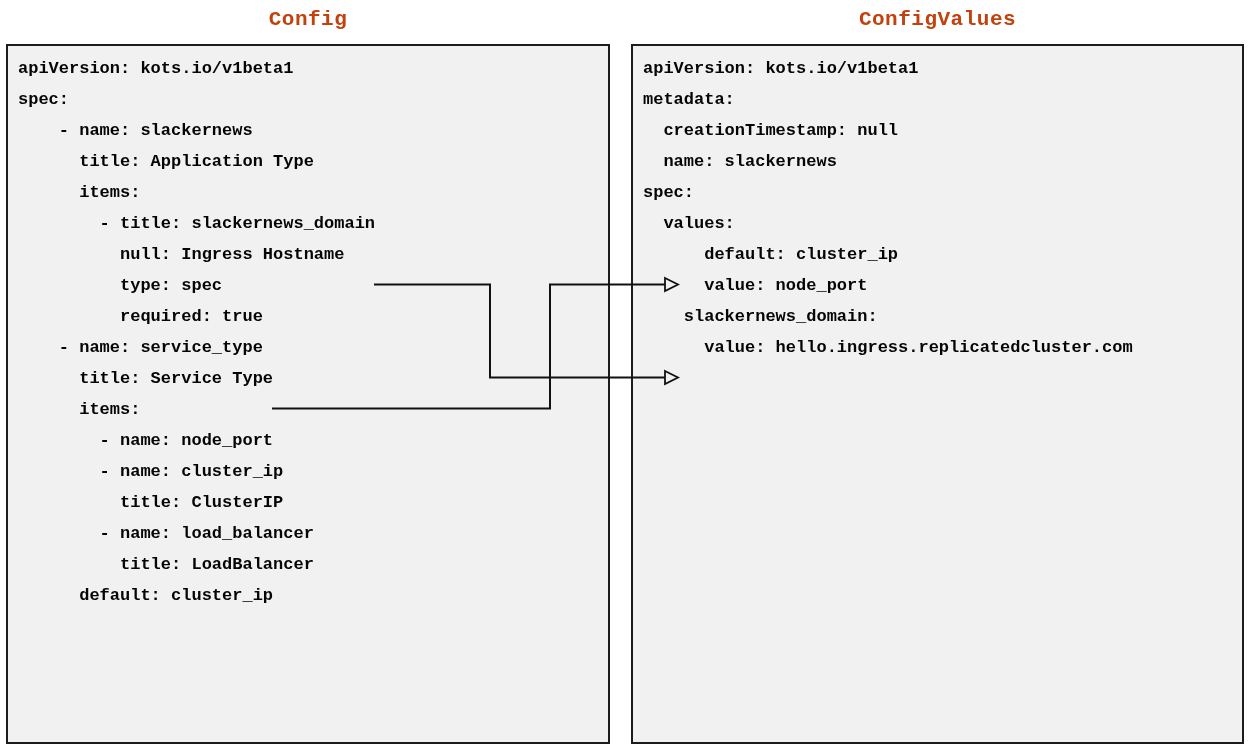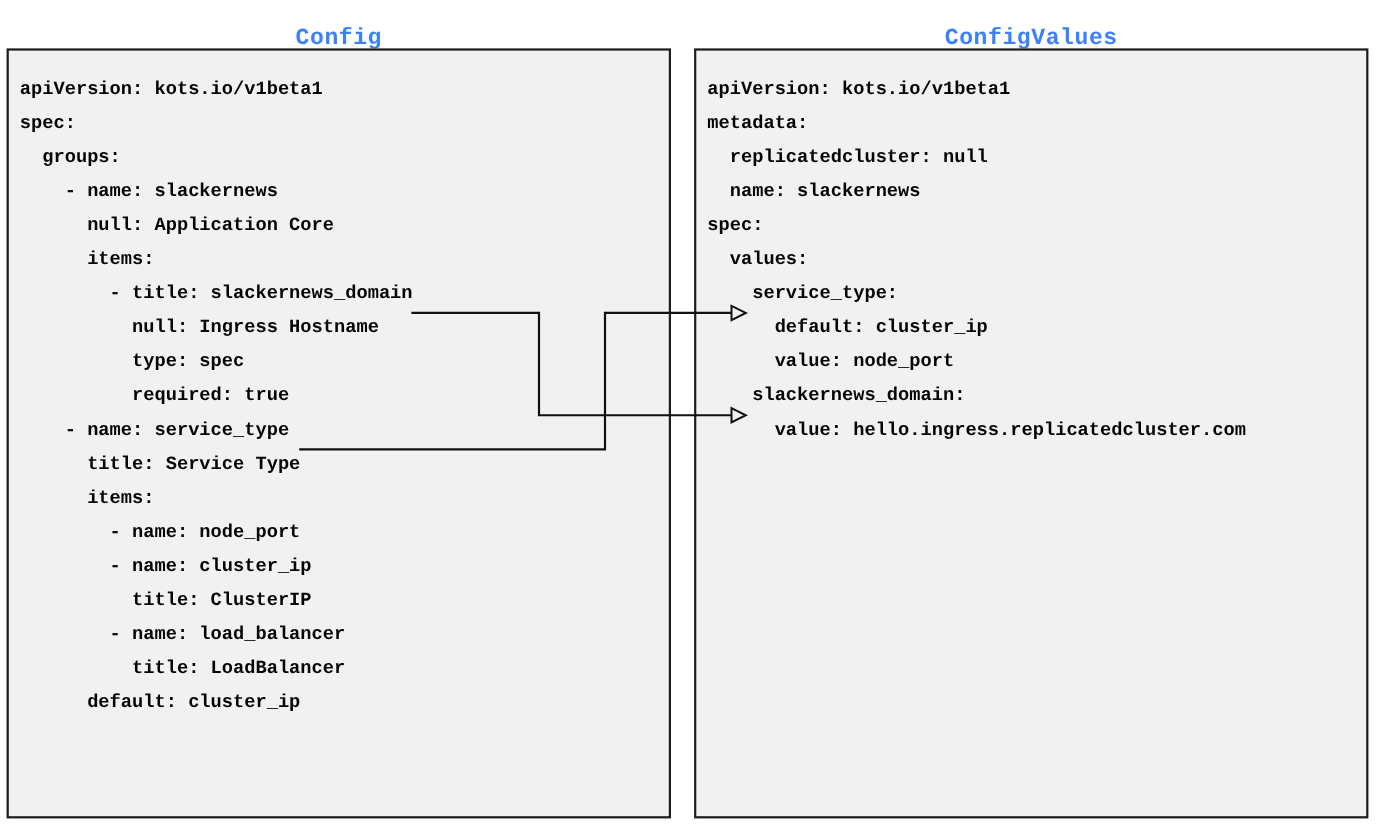--- a/index.html
+++ b/index.html
@@ -9,36 +9,36 @@
     overflow: hidden;
     font-family: "Liberation Mono", monospace;
   }
   .canvas {
     position: relative;
     width: 1258px; height: 756px;
     background: #ffffff;
   }
   .panel-title {
     position: absolute;
-    top: 24px;
+    top: 8px;
     text-align: center;
     font-weight: bold;
     font-size: 21px;
-    color: #3b82f6;
+    color: #c2410c;
     letter-spacing: 0.5px;
   }
   .panel-title.left  { left: 6px;   width: 604px; }
   .panel-title.right { left: 631px; width: 613px; }
   .code-panel {
     position: absolute;
     top: 44px;
     height: 700px;
     background: #f1f1f1;
     border: 2px solid #1c1c1c;
-    padding: 20px 10px;
+    padding: 7px 10px;
     overflow: hidden;
   }
   .code-panel.left  { left: 6px;   width: 604px; }
   .code-panel.right { left: 631px; width: 613px; }
   .code-line {
     white-space: pre;
     font-family: "Liberation Mono", monospace;
     font-weight: bold;
     font-size: 17px;
     line-height: 31px;
@@ -57,47 +57,45 @@
 
 <div class="canvas">
 
   <div class="panel-title left">Config</div>
 
   <div class="panel-title right">ConfigValues</div>
 
   <div class="code-panel left">
       <div class="code-line">apiVersion: kots.io/v1beta1</div>
       <div class="code-line">spec:</div>
-      <div class="code-line">  groups:</div>
       <div class="code-line">    - name: slackernews</div>
-      <div class="code-line">      null: Application Core</div>
+      <div class="code-line">      title: Application Type</div>
       <div class="code-line">      items:</div>
       <div class="code-line">        - title: slackernews_domain</div>
       <div class="code-line">          null: Ingress Hostname</div>
       <div class="code-line">          type: spec</div>
       <div class="code-line">          required: true</div>
       <div class="code-line">    - name: service_type</div>
       <div class="code-line">      title: Service Type</div>
       <div class="code-line">      items:</div>
       <div class="code-line">        - name: node_port</div>
       <div class="code-line">        - name: cluster_ip</div>
       <div class="code-line">          title: ClusterIP</div>
       <div class="code-line">        - name: load_balancer</div>
       <div class="code-line">          title: LoadBalancer</div>
       <div class="code-line">      default: cluster_ip</div>
     </div>
 
   <div class="code-panel right">
       <div class="code-line">apiVersion: kots.io/v1beta1</div>
       <div class="code-line">metadata:</div>
-      <div class="code-line">  replicatedcluster: null</div>
+      <div class="code-line">  creationTimestamp: null</div>
       <div class="code-line">  name: slackernews</div>
       <div class="code-line">spec:</div>
       <div class="code-line">  values:</div>
-      <div class="code-line">    service_type:</div>
       <div class="code-line">      default: cluster_ip</div>
       <div class="code-line">      value: node_port</div>
       <div class="code-line">    slackernews_domain:</div>
       <div class="code-line">      value: hello.ingress.replicatedcluster.com</div>
     </div>
 
   <svg class="arrow-overlay" viewBox="0 0 1258 756" xmlns="http://www.w3.org/2000/svg">
 
     <g>
       <path d="M374,284.5 L490,284.5 L490,377.5 L665,377.5" fill="none" stroke="#111111" stroke-width="2"></path>

